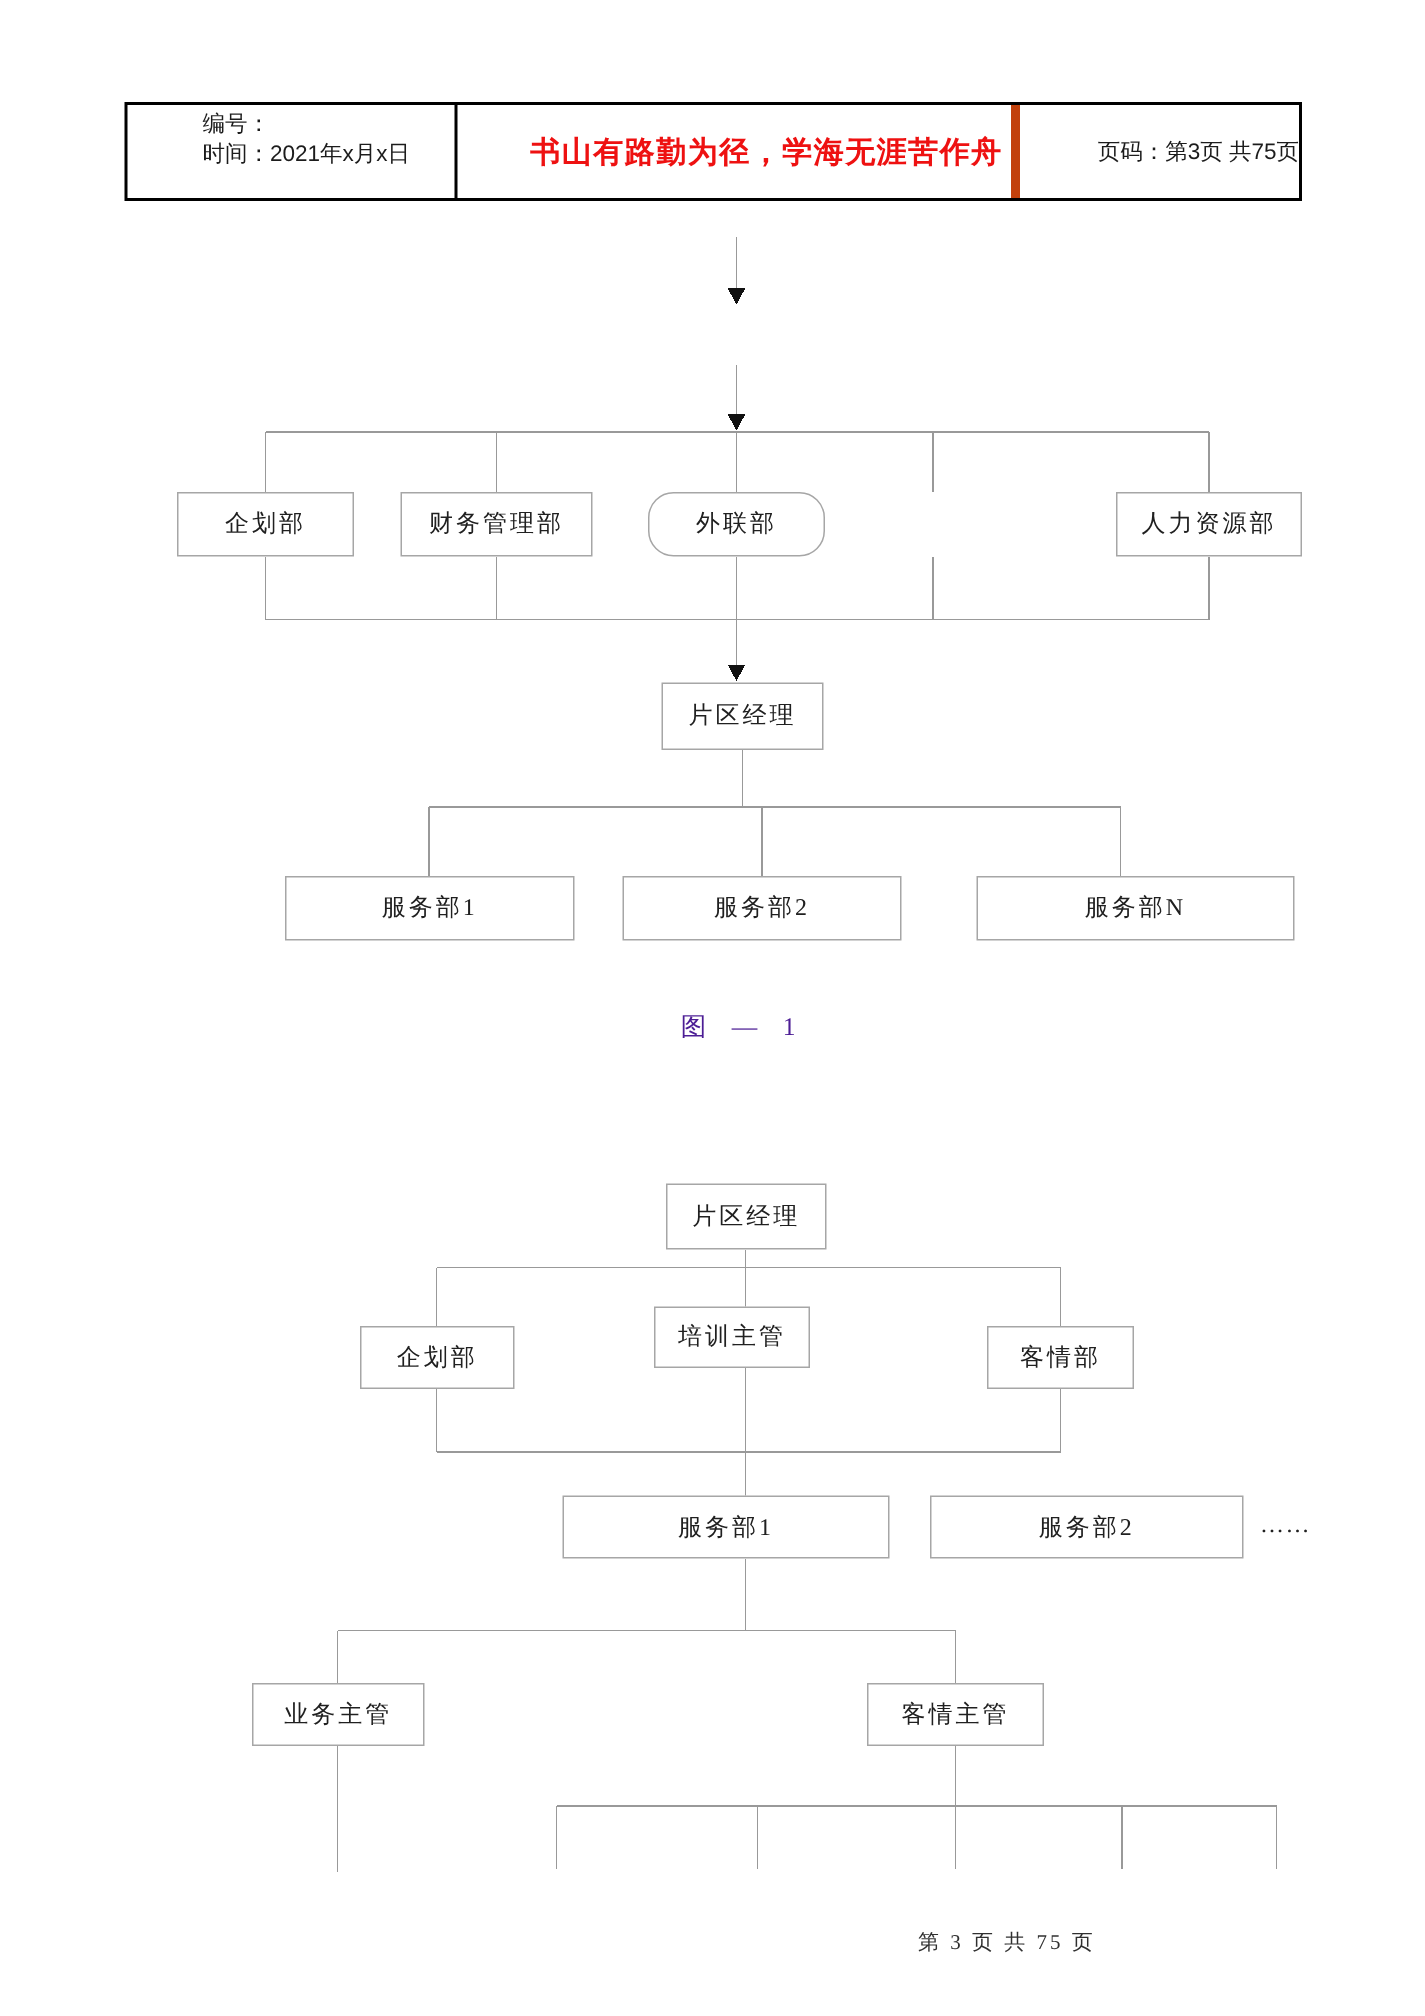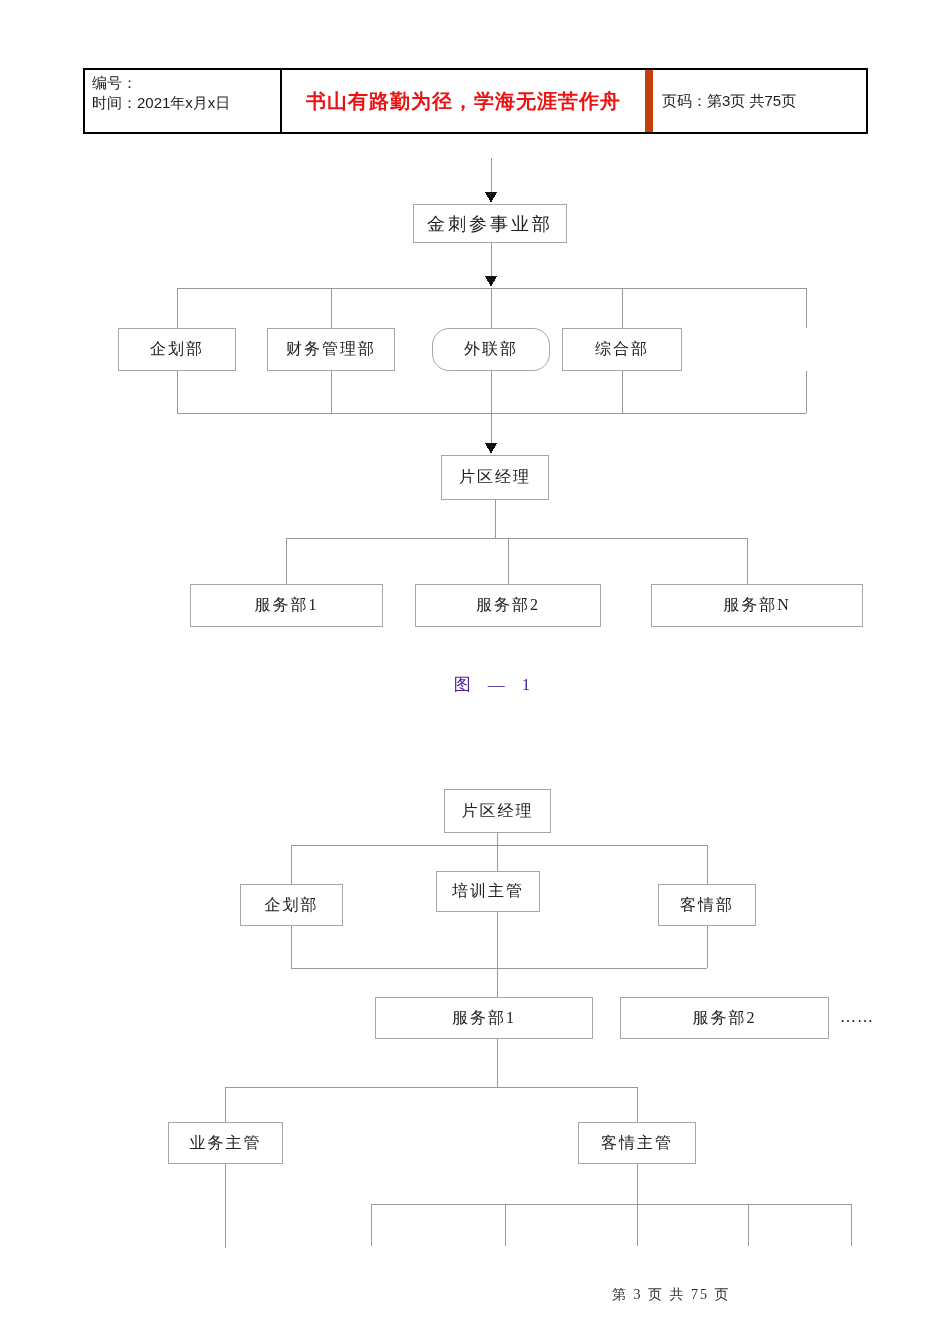--- a/index.html
+++ b/index.html
@@ -6,24 +6,24 @@
   #page{
     position:relative;width:950px;height:1344px;background:#ffffff;overflow:hidden;
     font-family:"Liberation Serif","DejaVu Serif",serif;color:#1c1c1c;
   }
   
   #hdr{
     position:absolute;left:83px;top:68px;width:785px;height:66px;
     border:2px solid #000;box-sizing:border-box;display:flex;
     font-family:"Liberation Sans","DejaVu Sans",sans-serif;
   }
-  .hcell{box-sizing:border-box;height:100%;}
+  .hcell{box-sizing:border-box;height:100%;margin-left:43px;}
   #hcell-meta{width:197px;border-right:2px solid #000;padding:3px 4px 0 7px;
     font-size:15px;line-height:20px;white-space:nowrap;}
-  #hcell-motto{width:371px;border-right:8px solid #c2410c;display:flex;align-items:center;justify-content:center;}
+  #hcell-motto{width:371px;border-right:6px solid #c2410c;display:flex;align-items:center;justify-content:center;}
   #hcell-motto .motto{color:#ee1111;font-size:20px;font-weight:bold;letter-spacing:1px;white-space:nowrap;}
   #hcell-page{flex:1;display:flex;align-items:center;padding-left:9px;font-size:15px;white-space:nowrap;}
   
   .obox{
     position:absolute;box-sizing:border-box;border:1px solid #a6a6a6;background:#fff;
     display:flex;align-items:center;justify-content:center;
     font-size:16px;letter-spacing:2px;white-space:nowrap;color:#202020;
   }
   .obox.root{font-size:18px;letter-spacing:3px;}
   #svg-lines{position:absolute;left:0;top:0;pointer-events:none;}
@@ -95,25 +95,24 @@
       <line x1="748" y1="1204" x2="748" y2="1246"></line>
       <line x1="851" y1="1204" x2="851" y2="1246"></line>
     </g>
     <g fill="#111111" stroke="none">
       <polygon points="485,192 497,192 491,203"></polygon>
       <polygon points="485,276 497,276 491,287"></polygon>
       <polygon points="485,443 497,443 491,454"></polygon>
     </g>
   </svg>
 
-  <div class="obox root" style="left:413px;top:204px;width:154px;height:39px;">金刺参事业部</div>
   <div class="obox" style="left:118px;top:328px;width:118px;height:43px;">企划部</div>
   <div class="obox" style="left:267px;top:328px;width:128px;height:43px;">财务管理部</div>
   <div class="obox" style="left:432px;top:328px;width:118px;height:43px;border-radius:17px;">外联部</div>
-  <div class="obox" style="left:562px;top:328px;width:120px;height:43px;">综合部</div>
+  <div class="obox" style="left:744px;top:328px;width:124px;height:43px;">人力资源部</div>
   <div class="obox" style="left:441px;top:455px;width:108px;height:45px;">片区经理</div>
   <div class="obox" style="left:190px;top:584px;width:193px;height:43px;">服务部1</div>
   <div class="obox" style="left:415px;top:584px;width:186px;height:43px;">服务部2</div>
   <div class="obox" style="left:651px;top:584px;width:212px;height:43px;">服务部N</div>
   <div class="caption" style="left:392px;top:673px;width:200px;text-align:center;">图　—　1</div>
 
   <div class="obox" style="left:444px;top:789px;width:107px;height:44px;">片区经理</div>
   <div class="obox" style="left:240px;top:884px;width:103px;height:42px;">企划部</div>
   <div class="obox" style="left:436px;top:871px;width:104px;height:41px;">培训主管</div>
   <div class="obox" style="left:658px;top:884px;width:98px;height:42px;">客情部</div>

